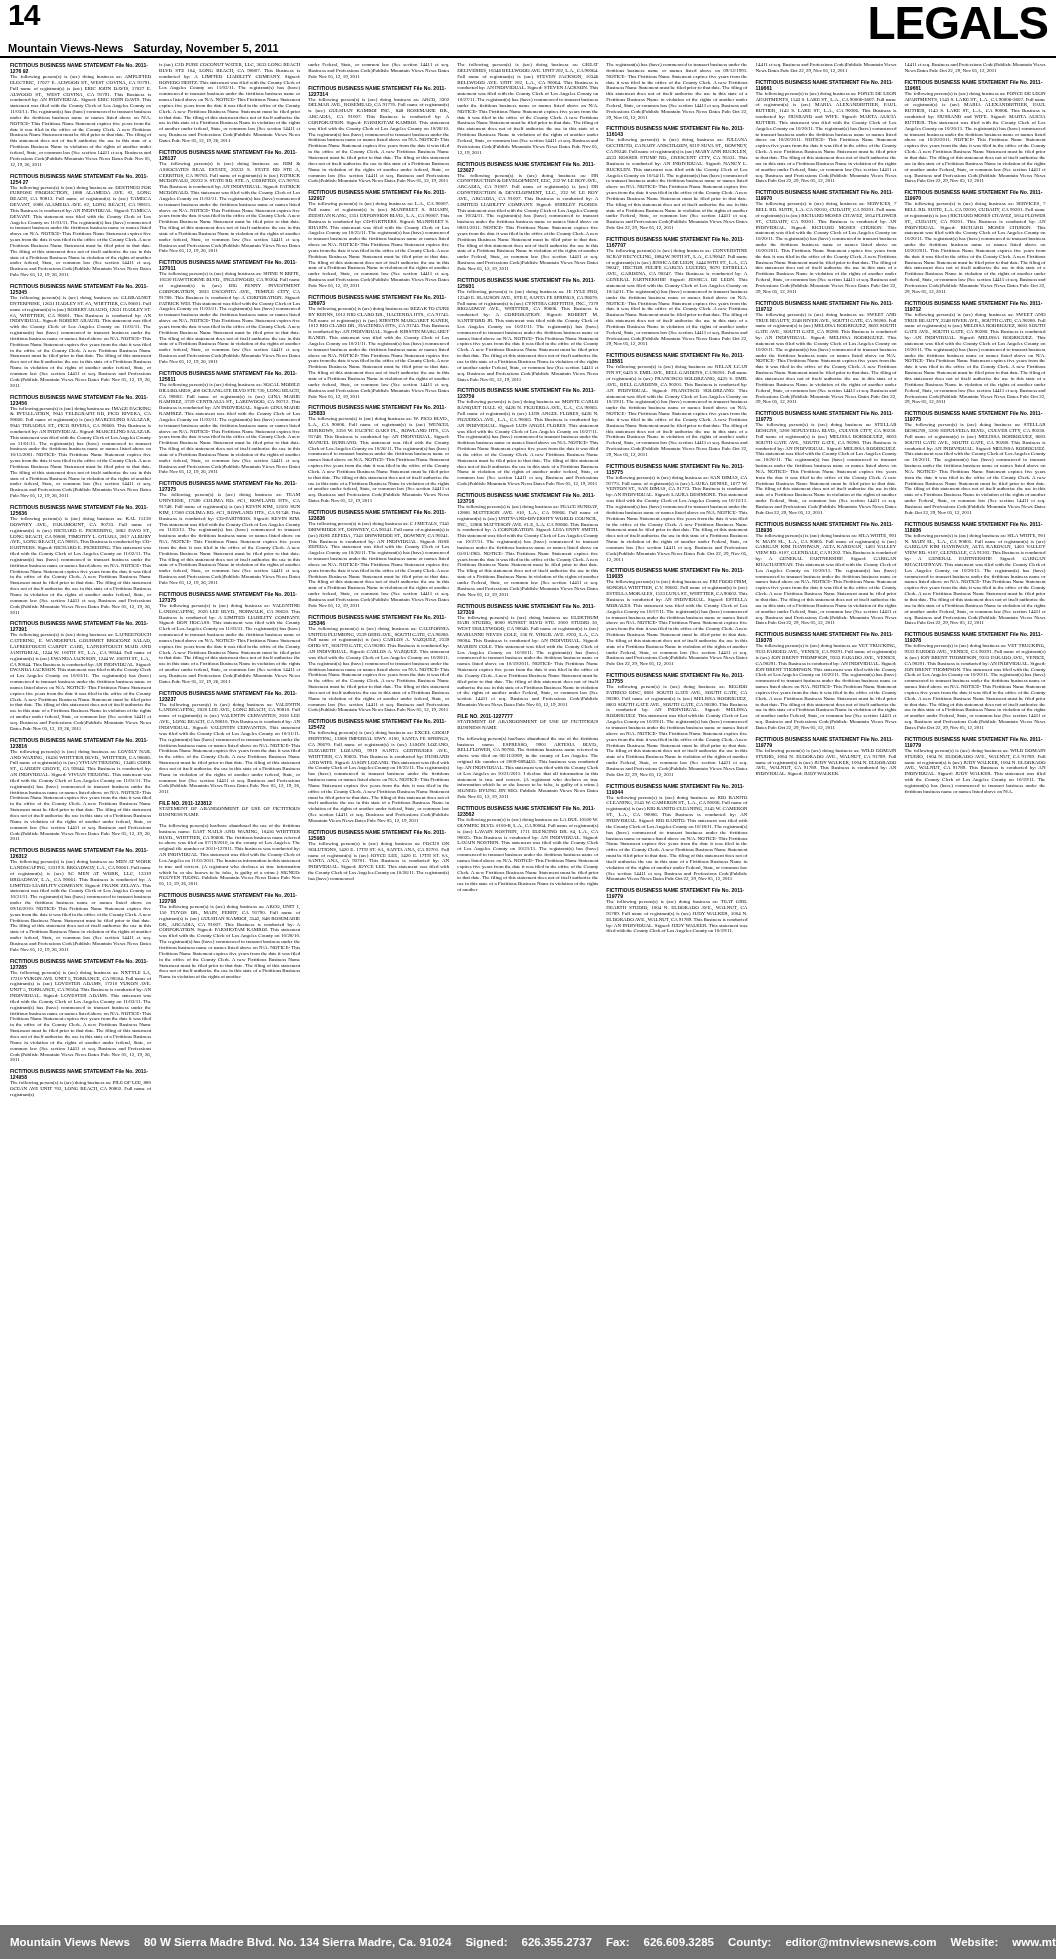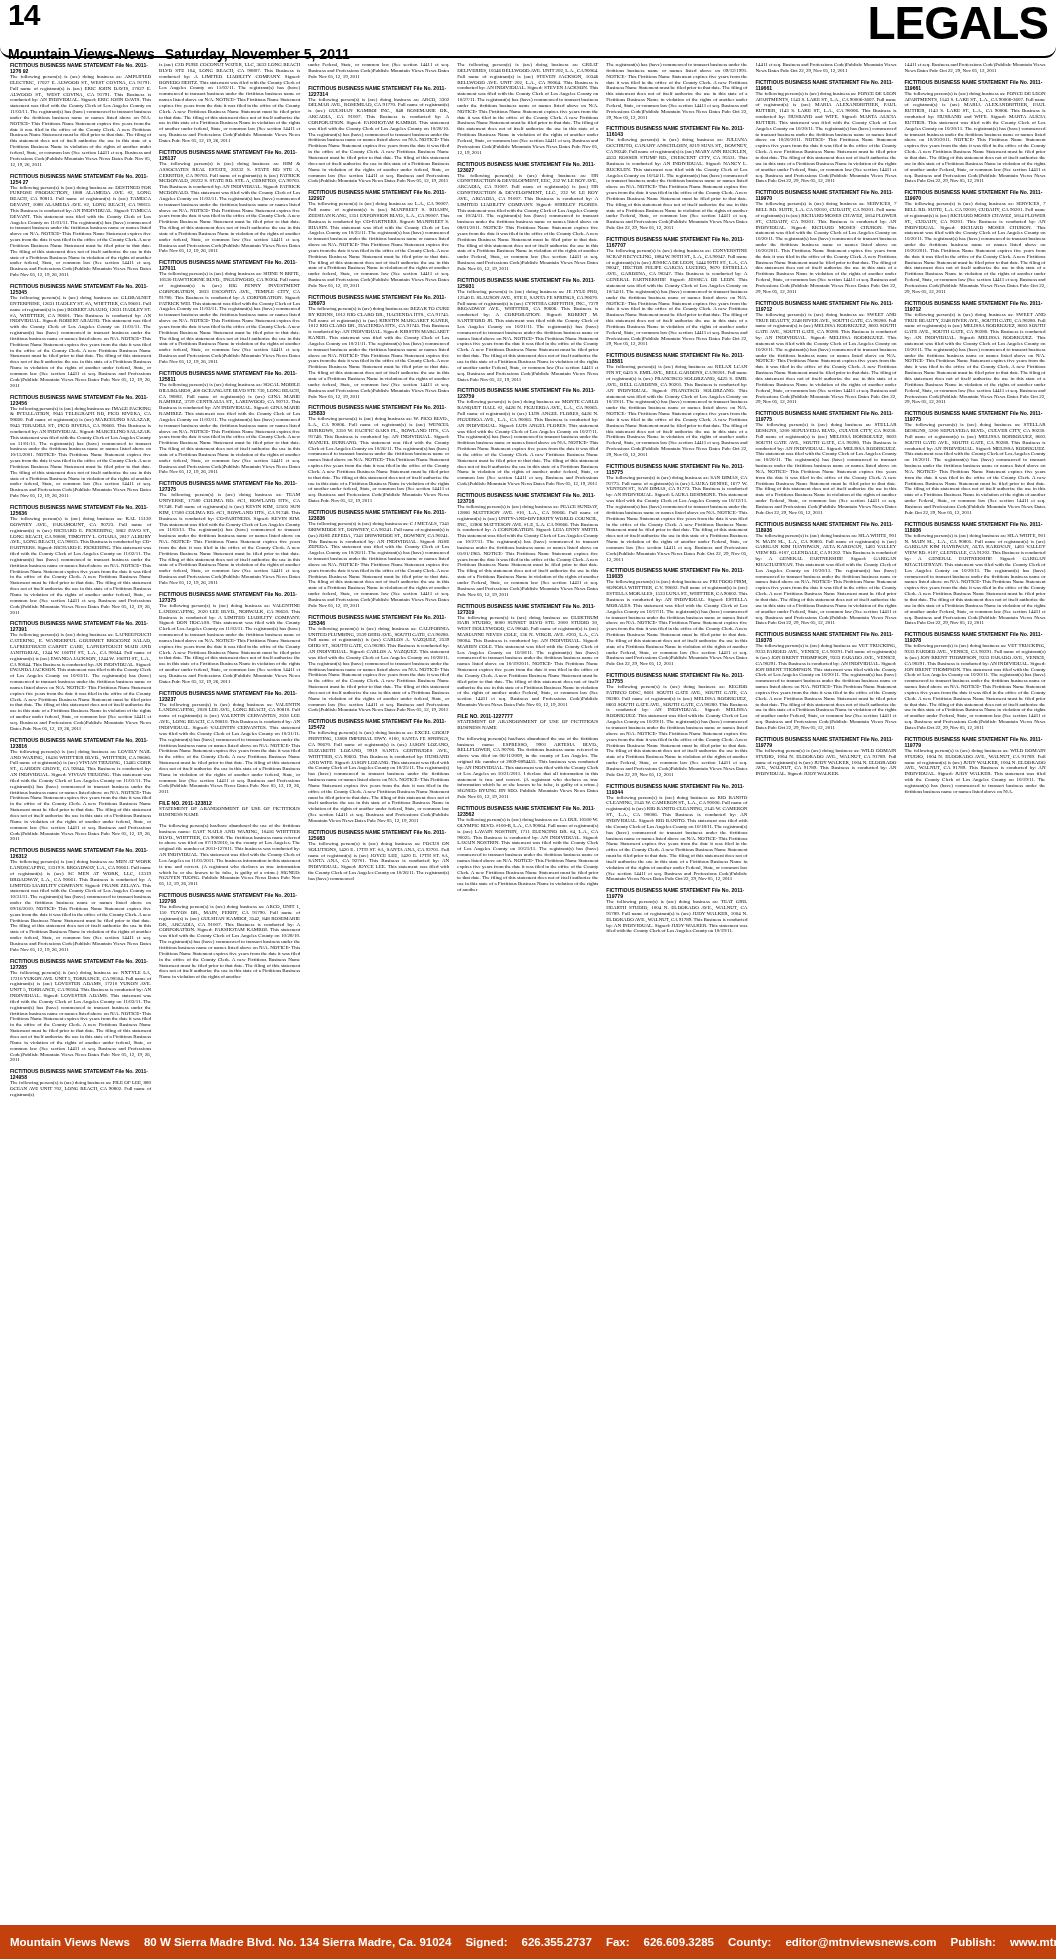--- a/index.html
+++ b/index.html
@@ -15,40 +15,39 @@
     position: relative;
     overflow: hidden;
   }
 
   
   .masthead {
     position: relative;
     height: 58px;
     border-bottom: 2px solid #000;
     padding: 16px 8px 0 8px;
-    border-radius: 11px;
   }
   .mast-left {
     position: absolute;
     left: 8px;
     top: 0px;
   }
   .page-num {
     font-family: "Liberation Sans", sans-serif;
     font-weight: bold;
     font-size: 30px;
     line-height: 30px;
     letter-spacing: -1px;
   }
   .mast-paper {
     font-family: "Liberation Sans", sans-serif;
     font-weight: bold;
-    font-size: 14px;
+    font-size: 11px;
     line-height: 13px;
-    margin-top: 18px;
+    margin-top: 12px;
     white-space: nowrap;
   }
   .mast-paper .sep { display: inline-block; width: 10px; }
   .mast-right {
     position: absolute;
     right: 8px;
     top: -2px;
     font-family: "Liberation Sans", sans-serif;
     font-weight: bold;
     font-size: 46px;
@@ -89,21 +88,21 @@
     hyphens: auto;
     word-spacing: -0.2px;
   }
   .spacer { height: 5px; }
 
   
   .footer {
     position: absolute;
     left: 0; right: 0; bottom: 0;
     height: 34px;
-    background: #c2410c;
+    background: #737373;
     color: #fff;
     display: flex;
     align-items: center;
     padding: 0 10px;
     font-family: "Liberation Sans", sans-serif;
     font-size: 11.5px;
     font-weight: bold;
     white-space: nowrap;
   }
   .footer .f-seg { margin-right: 14px; }
@@ -447,15 +446,15 @@
 
 <div class="footer">
   <span class="f-seg">Mountain Views News</span>
   <span class="f-seg">80 W Sierra Madre Blvd.  No. 134  Sierra Madre, Ca.  91024</span>
   <span class="f-seg">Signed:</span>
   <span class="f-seg">626.355.2737</span>
   <span class="f-seg">Fax:</span>
   <span class="f-seg">626.609.3285</span>
   <span class="f-seg">County:</span>
   <span class="f-seg">editor@mtnviewsnews.com</span>
-  <span class="f-seg">Publish:</span>
+  <span class="f-seg">Website:</span>
   <span class="f-seg">www.mtnviewsnews.com</span>
 </div>
 
 </body></html>

